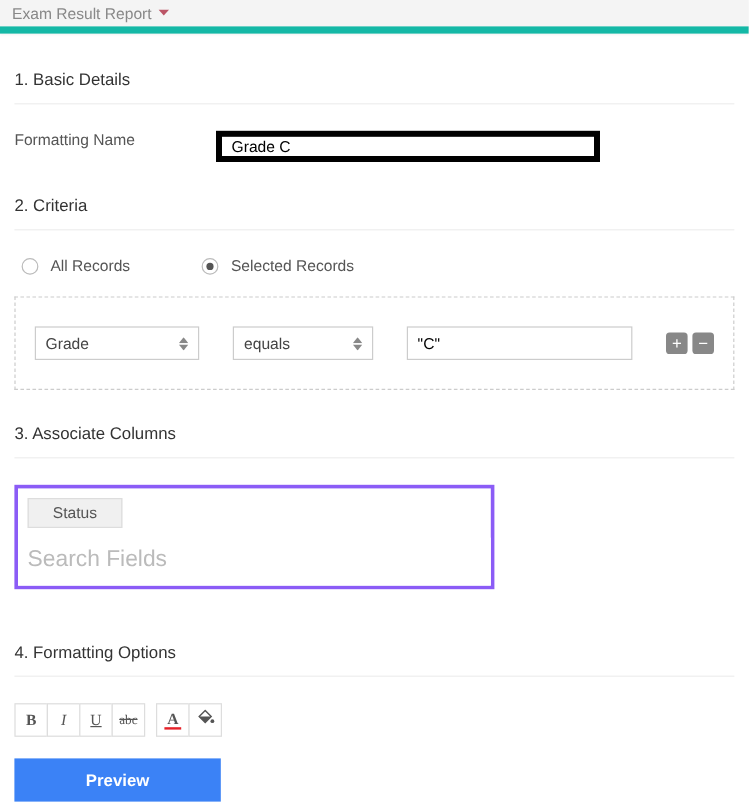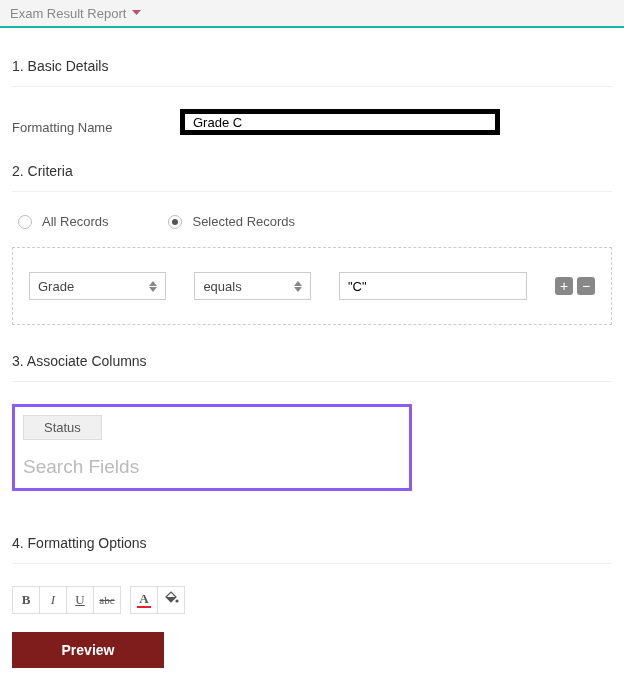--- a/index.html
+++ b/index.html
@@ -6,21 +6,21 @@
   body {
     margin: 0;
     font-family: Arial, Helvetica, sans-serif;
     font-size: 13px;
     color: #333;
     background: #fff;
     width: 624px;
   }
   .header-bar {
     background: #f4f4f4;
-    border-bottom: 2px solid #14b8a6;
+    border-bottom: 6px solid #14b8a6;
     height: 28px;
     display: flex;
     align-items: center;
     padding: 0 10px;
     box-shadow: 0 1px 2px rgba(0,0,0,0.05);
   }
   .header-title {
     color: #888;
     font-size: 13px;
     display: flex;
@@ -40,21 +40,21 @@
     color: #333;
     margin-bottom: 12px;
   }
   .hr {
     border: none;
     border-top: 1px solid #eee;
     margin: 8px 0 22px 0;
   }
   .row {
     display: flex;
-    align-items: flex-end;
+    align-items: flex-start;
     margin-bottom: 28px;
   }
   .label {
     width: 168px;
     color: #555;
     font-size: 13px;
   }
   .text-input {
     border: 5px solid #000000;
     height: 26px;
@@ -169,24 +169,24 @@
     width:28px;height:28px;
     border:1px solid #ddd;
     margin-left:-1px;
     display:flex;align-items:center;justify-content:center;
     font-size:13px;color:#555;background:#fff;cursor:pointer;
     font-family: "Times New Roman", serif;
   }
   .fmt-btn:first-child{margin-left:0;}
   .fmt-gap { width:10px; }
   .preview-btn {
-    background:#7f1d1d;
+    background:#3b82f6;
     color:#fff;
     border:none;
-    width:152px;height:36px;
+    width:172px;height:36px;
     font-size:14px;font-weight:bold;
     cursor:pointer;
     margin-bottom: 34px;
   }
 </style>
 </head>
 <body>
 
 <div class="header-bar">
   <div class="header-title">

